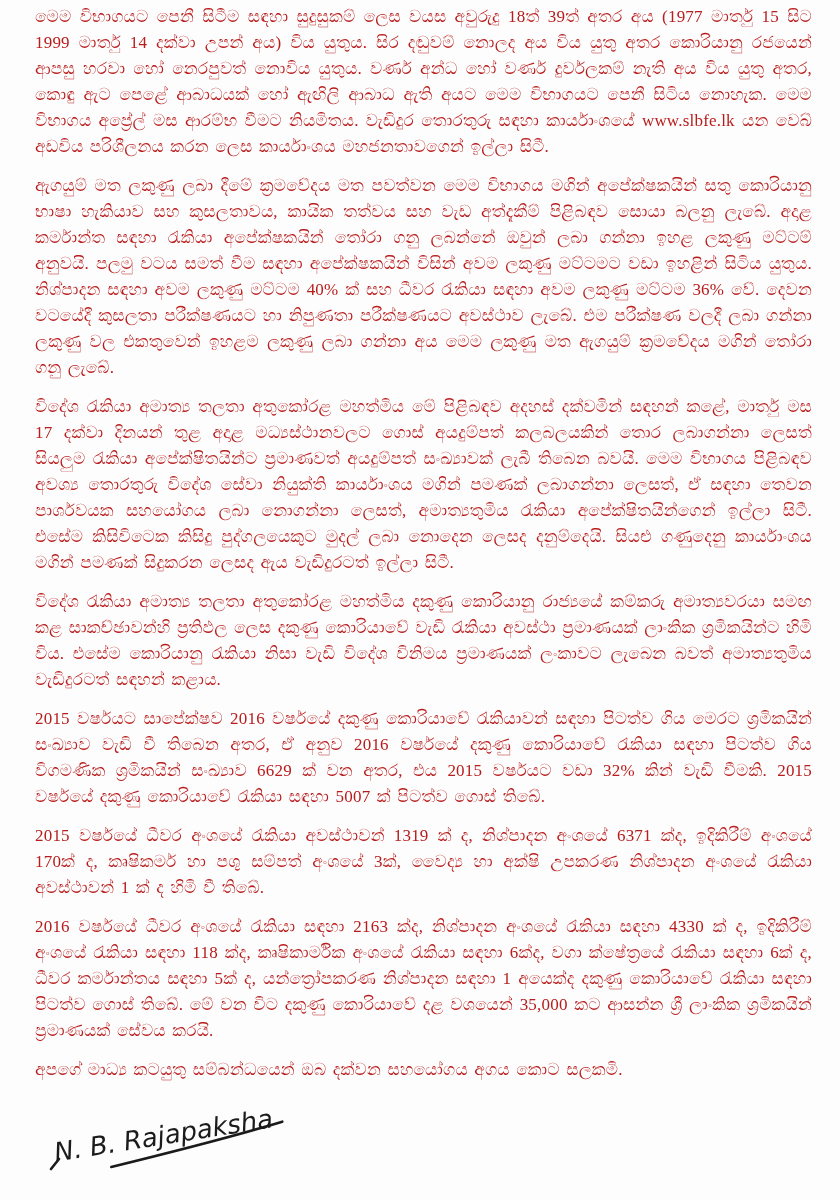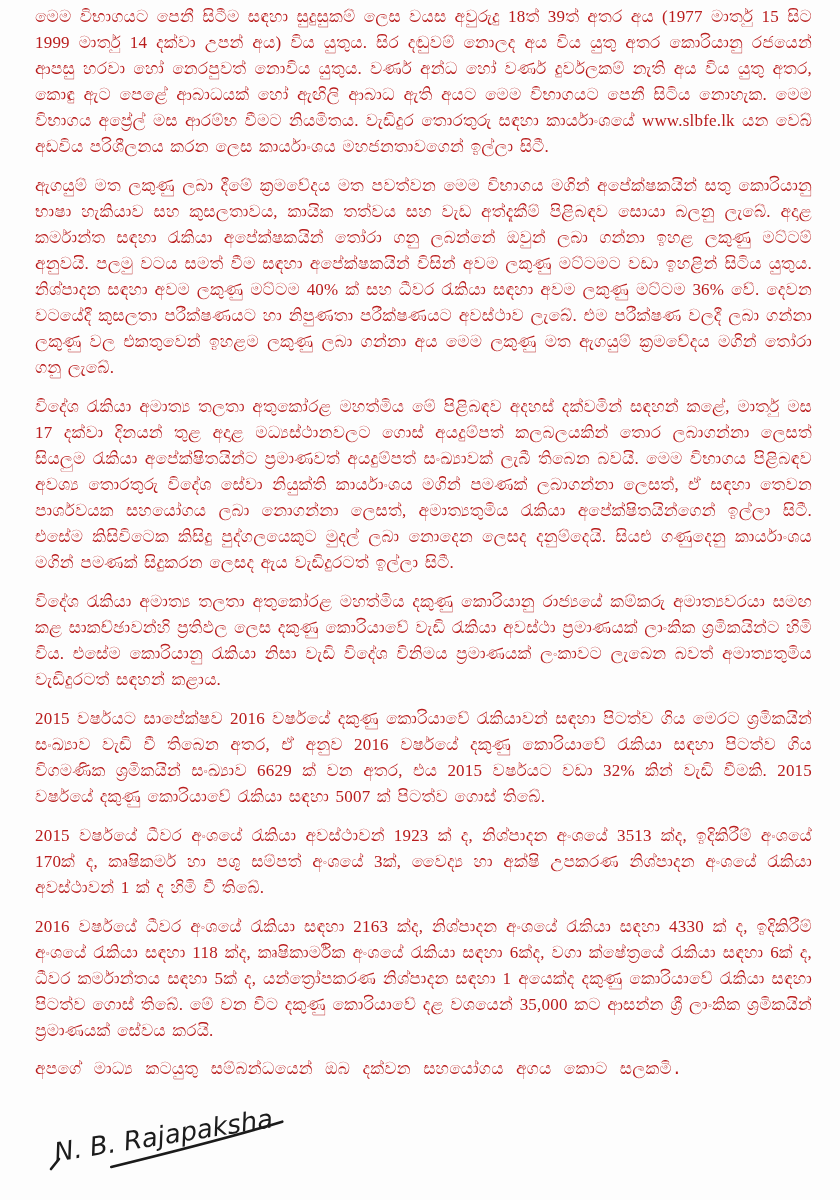--- a/index.html
+++ b/index.html
@@ -26,21 +26,20 @@
     margin: 0 0 13px 0;
     font-size: 17px;
     line-height: 26px;
     text-align: justify;
     text-justify: inter-word;
     letter-spacing: 0.2px;
     word-spacing: 2px;
   }
   .doc-body p.last-para {
     margin-bottom: 0;
-    font-family: Liberation Mono, monospace;
   }
   .signature-block {
     margin-top: 6px;
   }
   .signature-art {
     display: block;
     margin-left: 10px;
   }
   .sig-text {
     font-family: "DejaVu Sans", sans-serif;
@@ -72,21 +71,21 @@
     <p>මෙම විභාගයට පෙනී සිටීම සඳහා සුදුසුකම් ලෙස වයස අවුරුදු 18ත් 39ත් අතර අය (1977 මාර්තු 15 සිට 1999 මාර්තු 14 දක්වා උපන් අය) විය යුතුය. සිර දඬුවම් නොලද අය විය යුතු අතර කොරියානු රජයෙන් ආපසු හරවා හෝ නෙරපුවත් නොවිය යුතුය. වර්ණ අන්ධ හෝ වර්ණ දුර්වලකම් නැති අය විය යුතු අතර, කොඳු ඇට පෙළේ ආබාධයක් හෝ ඇඟිලි ආබාධ ඇති අයට මෙම විභාගයට පෙනී සිටිය නොහැක. මෙම විභාගය අප්‍රේල් මස ආරම්භ වීමට නියමිතය. වැඩිදුර තොරතුරු සඳහා කාර්යාංශයේ www.slbfe.lk යන වෙබ් අඩවිය පරිශීලනය කරන ලෙස කාර්යාංශය මහජනතාවගෙන් ඉල්ලා සිටී.</p>
 
     <p>ඇගයුම් මත ලකුණු ලබා දීමේ ක්‍රමවේදය මත පවත්වන මෙම විභාගය මගින් අපේක්ෂකයින් සතු කොරියානු භාෂා හැකියාව සහ කුසලතාවය, කායික තත්වය සහ වැඩ අත්දැකීම් පිළිබඳව සොයා බලනු ලැබේ. අදාළ කර්මාන්ත සඳහා රැකියා අපේක්ෂකයින් තෝරා ගනු ලබන්නේ ඔවුන් ලබා ගන්නා ඉහළ ලකුණු මට්ටම් අනුවයි. පලමු වටය සමත් වීම සඳහා අපේක්ෂකයින් විසින් අවම ලකුණු මට්ටමට වඩා ඉහළින් සිටිය යුතුය. නිශ්පාදන සඳහා අවම ලකුණු මට්ටම 40% ක් සහ ධීවර රැකියා සඳහා අවම ලකුණු මට්ටම 36% වේ. දෙවන වටයේදී කුසලතා පරීක්ෂණයට හා නිපුණතා පරීක්ෂණයට අවස්ථාව ලැබේ. එම පරීක්ෂණ වලදී ලබා ගන්නා ලකුණු වල එකතුවෙන් ඉහළම ලකුණු ලබා ගන්නා අය මෙම ලකුණු මත ඇගයුම් ක්‍රමවේදය මගින් තෝරා ගනු ලැබේ.</p>
 
     <p>විදේශ රැකියා අමාත්‍ය තලතා අතුකෝරළ මහත්මිය මේ පිළිබඳව අදහස් දක්වමින් සඳහන් කළේ, මාර්තු මස 17 දක්වා දිනයන් තුළ අදාළ මධ්‍යස්ථානවලට ගොස් අයදුම්පත් කලබලයකින් තොර ලබාගන්නා ලෙසත් සියලුම රැකියා අපේක්ෂිතයින්ට ප්‍රමාණවත් අයදුම්පත් සංඛ්‍යාවක් ලැබී තිබෙන බවයි. මෙම විභාගය පිළිබඳව අවශ්‍ය තොරතුරු විදේශ සේවා නියුක්ති කාර්යාංශය මගින් පමණක් ලබාගන්නා ලෙසත්, ඒ සඳහා තෙවන පාර්ශවයක සහයෝගය ලබා නොගන්නා ලෙසත්, අමාත්‍යතුමිය රැකියා අපේක්ෂිතයින්ගෙන් ඉල්ලා සිටී. එසේම කිසිවිටෙක කිසිදු පුද්ගලයෙකුට මුදල් ලබා නොදෙන ලෙසද දනුම්දෙයි. සියළු ගණුදෙනු කාර්යාංශය මගින් පමණක් සිදුකරන ලෙසද ඇය වැඩිදුරටත් ඉල්ලා සිටී.</p>
 
     <p>විදේශ රැකියා අමාත්‍ය තලතා අතුකෝරළ මහත්මිය දකුණු කොරියානු රාජ්‍යයේ කම්කරු අමාත්‍යවරයා සමඟ කළ සාකච්ඡාවන්හි ප්‍රතිඵල ලෙස දකුණු කොරියාවේ වැඩි රැකියා අවස්ථා ප්‍රමාණයක් ලාංකික ශ්‍රමිකයින්ට හිමි විය. එසේම කොරියානු රැකියා නිසා වැඩි විදේශ විනිමය ප්‍රමාණයක් ලංකාවට ලැබෙන බවත් අමාත්‍යතුමිය වැඩිදුරටත් සඳහන් කළාය.</p>
 
     <p>2015 වර්ෂයට සාපේක්ෂව 2016 වර්ෂයේ දකුණු කොරියාවේ රැකියාවන් සඳහා පිටත්ව ගිය මෙරට ශ්‍රමිකයින් සංඛ්‍යාව වැඩි වී තිබෙන අතර, ඒ අනුව 2016 වර්ෂයේ දකුණු කොරියාවේ රැකියා සඳහා පිටත්ව ගිය විගමණික ශ්‍රමිකයින් සංඛ්‍යාව 6629 ක් වන අතර, එය 2015 වර්ෂයට වඩා 32% කින් වැඩි වීමකි. 2015 වර්ෂයේ දකුණු කොරියාවේ රැකියා සඳහා 5007 ක් පිටත්ව ගොස් තිබේ.</p>
 
-    <p>2015 වර්ෂයේ ධීවර අංශයේ රැකියා අවස්ථාවන් 1923 ක් ද, නිශ්පාදන අංශයේ 3513 ක්ද, ඉදිකිරීම් අංශයේ 170ක් ද, කෘෂිකර්ම හා පශු සම්පත් අංශයේ 3ක්, වෛද්‍ය හා අක්ෂි උපකරණ නිශ්පාදන අංශයේ රැකියා අවස්ථාවන් 1 ක් ද හිමි වී තිබේ.</p>
+    <p>2015 වර්ෂයේ ධීවර අංශයේ රැකියා අවස්ථාවන් 1319 ක් ද, නිශ්පාදන අංශයේ 6371 ක්ද, ඉදිකිරීම් අංශයේ 170ක් ද, කෘෂිකර්ම හා පශු සම්පත් අංශයේ 3ක්, වෛද්‍ය හා අක්ෂි උපකරණ නිශ්පාදන අංශයේ රැකියා අවස්ථාවන් 1 ක් ද හිමි වී තිබේ.</p>
 
     <p>2016 වර්ෂයේ ධීවර අංශයේ රැකියා සඳහා 2163 ක්ද, නිශ්පාදන අංශයේ රැකියා සඳහා 4330 ක් ද, ඉදිකිරීම් අංශයේ රැකියා සඳහා 118 ක්ද, කෘෂිකාර්මික අංශයේ රැකියා සඳහා 6ක්ද, වගා ක්ෂේත්‍රයේ රැකියා සඳහා 6ක් ද, ධීවර කර්මාන්තය සඳහා 5ක් ද, යන්ත්‍රෝපකරණ නිශ්පාදන සඳහා 1 අයෙක්ද දකුණු කොරියාවේ රැකියා සඳහා පිටත්ව ගොස් තිබේ. මේ වන විට දකුණු කොරියාවේ දළ වශයෙන් 35,000 කට ආසන්න ශ්‍රී ලාංකික ශ්‍රමිකයින් ප්‍රමාණයක් සේවය කරයි.</p>
 
     <p class="last-para">අපගේ මාධ්‍ය කටයුතු සම්බන්ධයෙන් ඔබ දක්වන සහයෝගය අගය කොට සලකමි.</p>
 
     <div class="signature-block">
       <svg class="signature-art" width="280" height="86" viewBox="0 0 280 86">
         <g transform="rotate(-9 140 45)">
           <text x="8" y="52" class="sig-text">N. B. Rajapaksha</text>
           <path class="sig-underline" d="M 62 66 C 110 62, 180 56, 238 48"></path>

